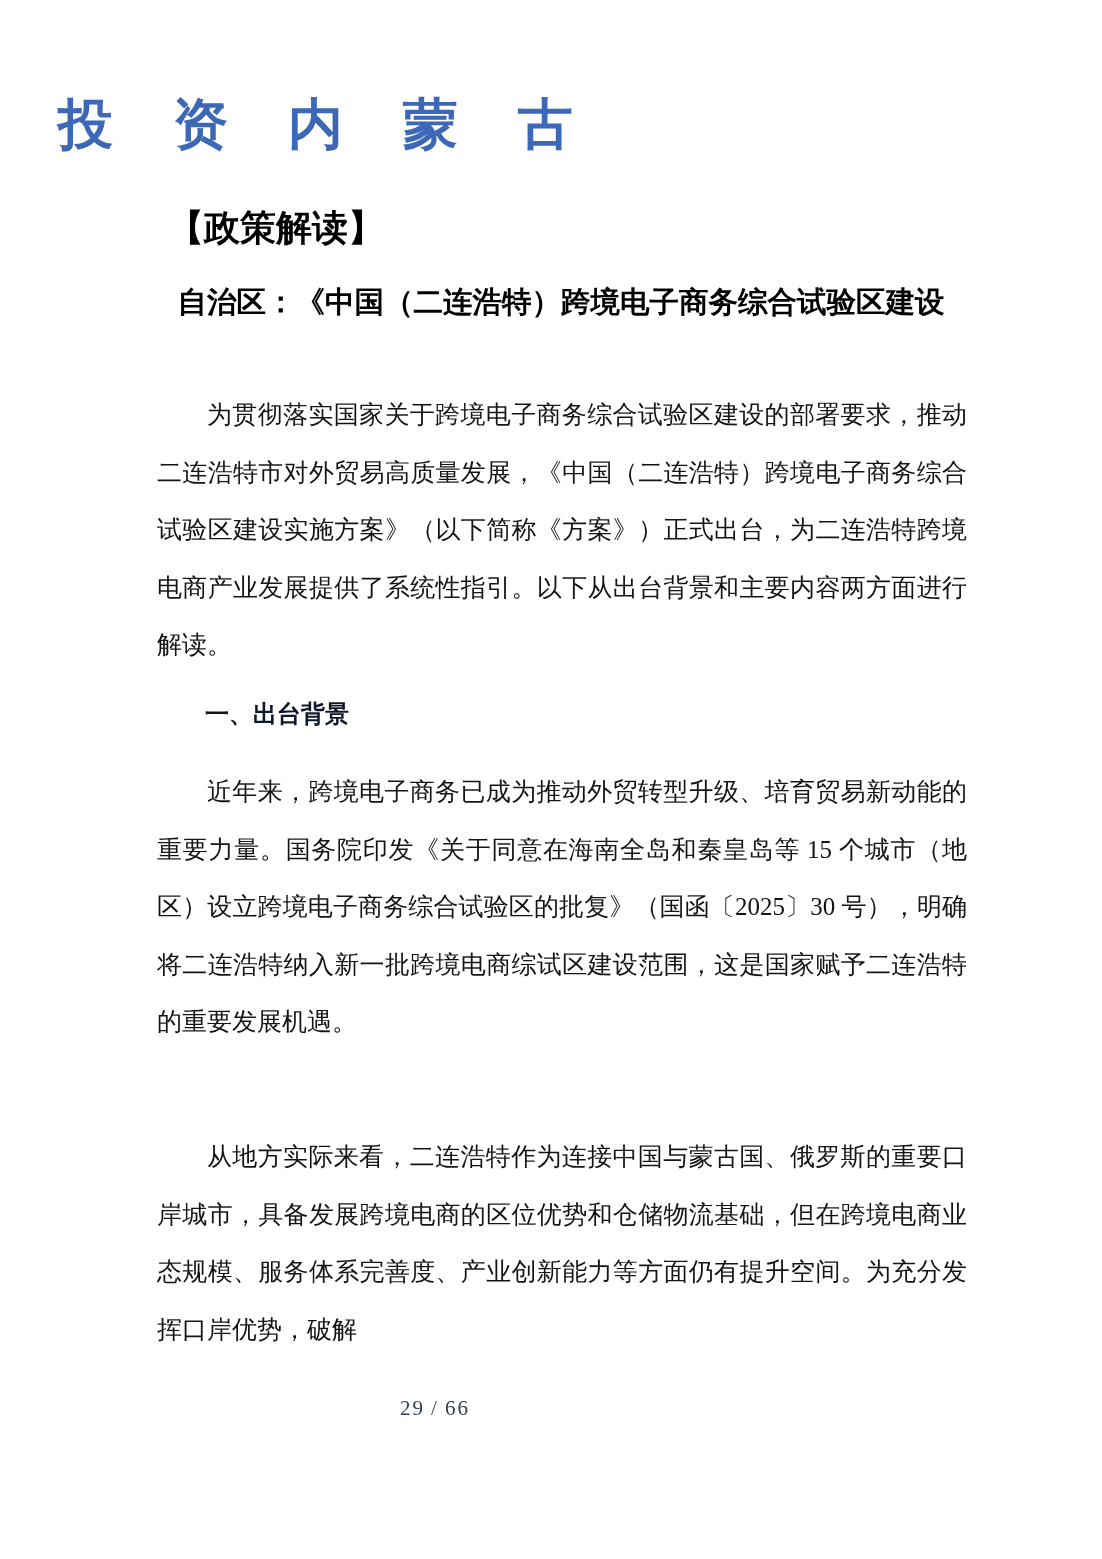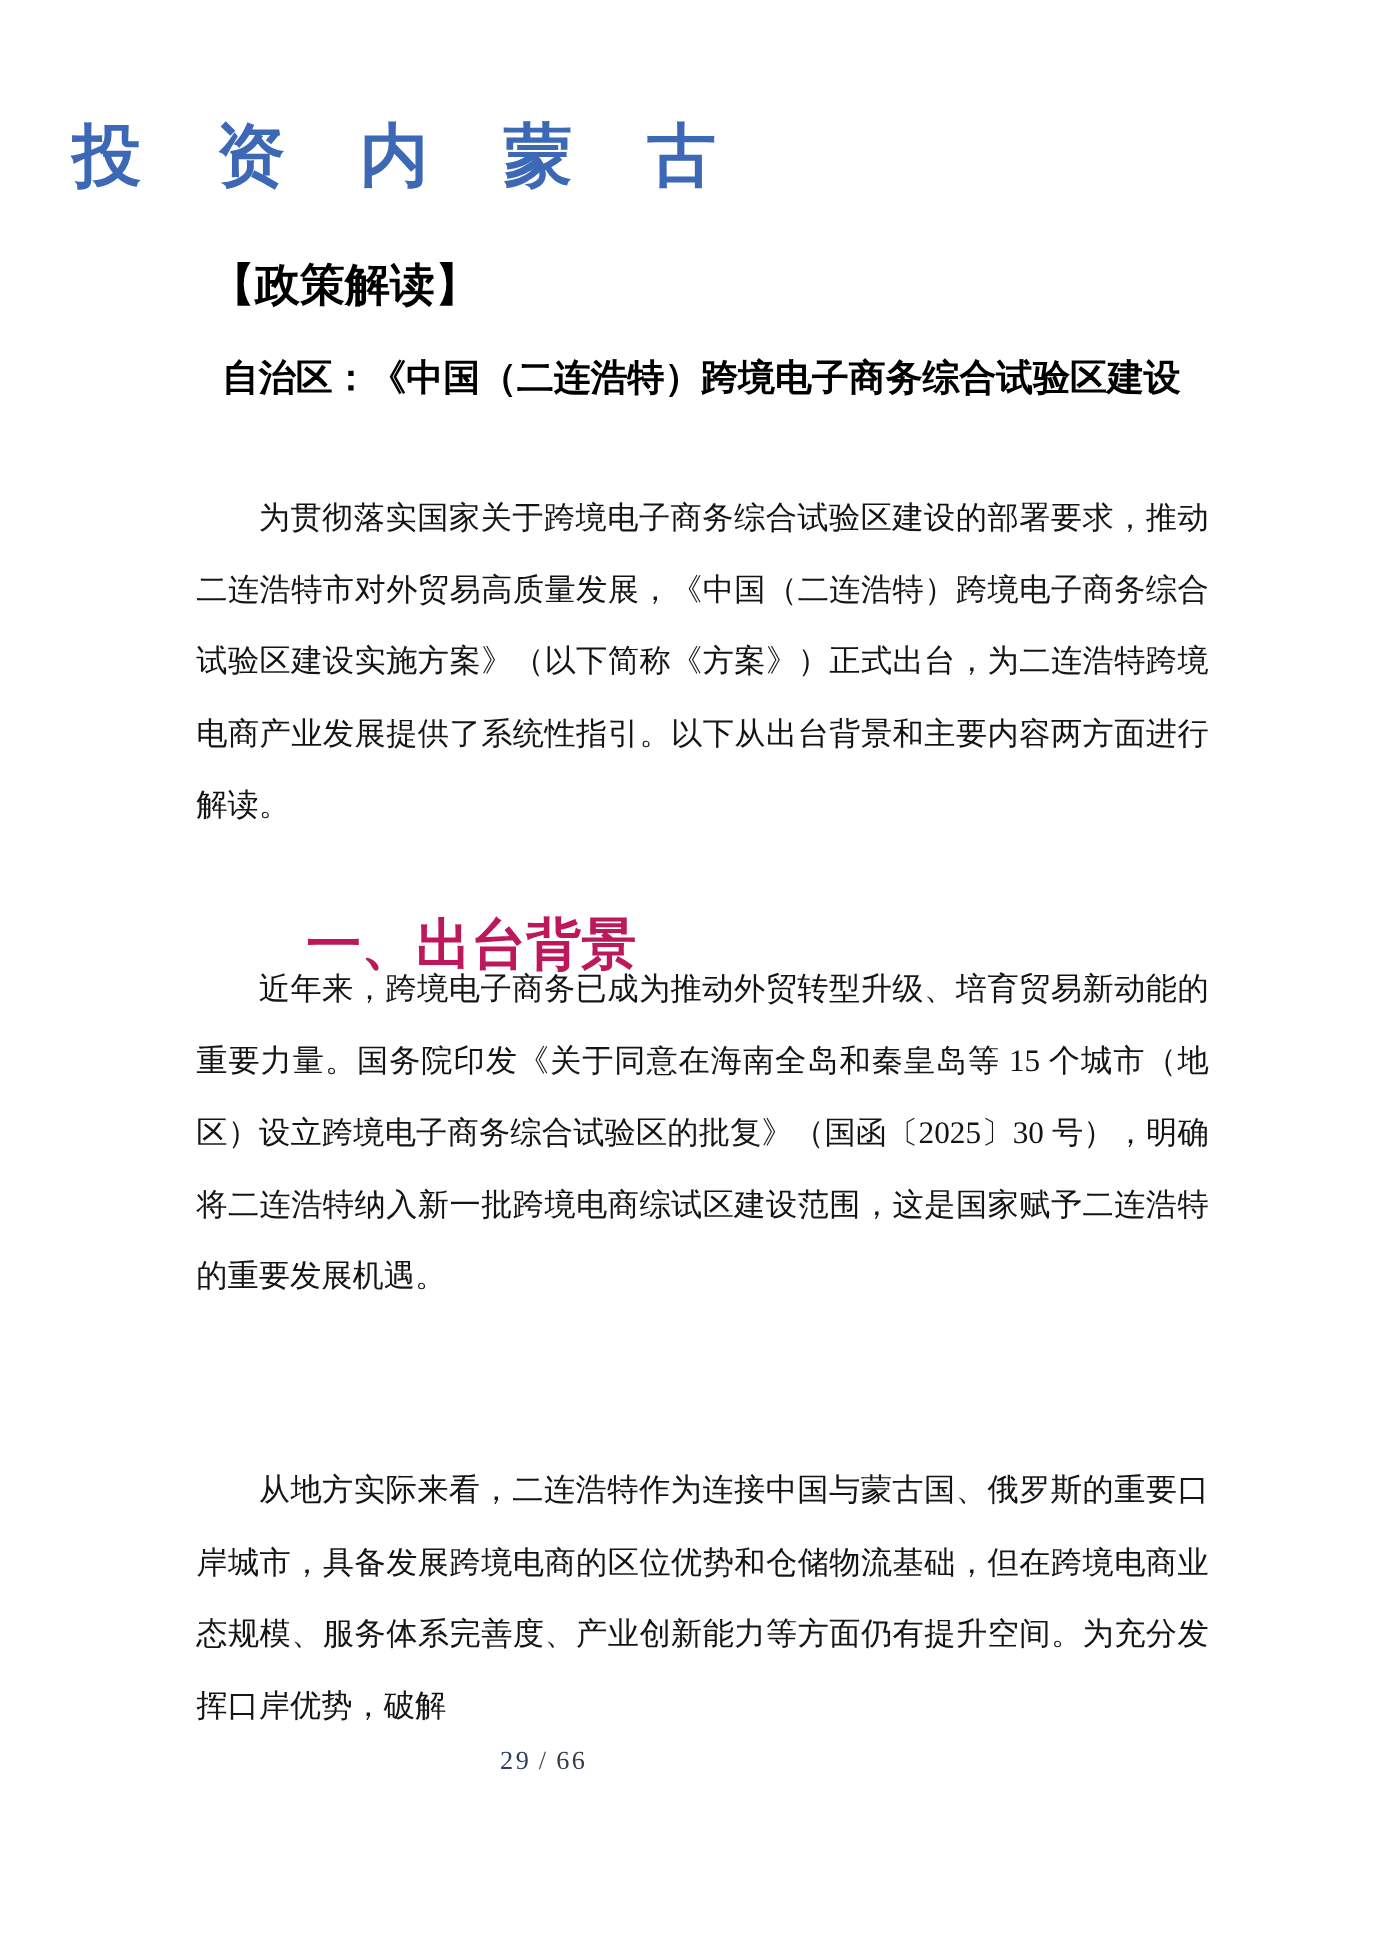--- a/index.html
+++ b/index.html
@@ -39,28 +39,28 @@
   .body-text{
     position:absolute;left:157px;width:810px;
     font-size:25px;
     line-height:57.5px;
     text-align:justify;
     color:#141414;
   }
   .body-text.indent{ text-indent:2em; }
   .p1{ top:386px; }
   .h2{
-    position:absolute;left:157px;top:726px;width:810px;
+    position:absolute;left:157px;top:698px;width:810px;
     text-indent:2em;
-    font-size:44px;font-weight:bold;
-    color:#be185d;
+    font-size:24px;font-weight:bold;
+    color:#0f172a;
     font-family:"Liberation Serif","DejaVu Serif",serif;
   }
   .p2{ top:763px; }
-  .p3{ top:1164px; }
+  .p3{ top:1128px; }
   .page-footer{
     position:absolute;left:0;top:1396px;width:870px;
     text-align:center;
     font-size:21px;
     color:#3d3d3d;
     font-family:"Liberation Serif","DejaVu Serif",serif;
     letter-spacing:2px;
   }
   .page-footer .cur{ color:#2e3c60; }
   .page-footer .sep{ color:#4a4a4a; padding:0 6px; }

